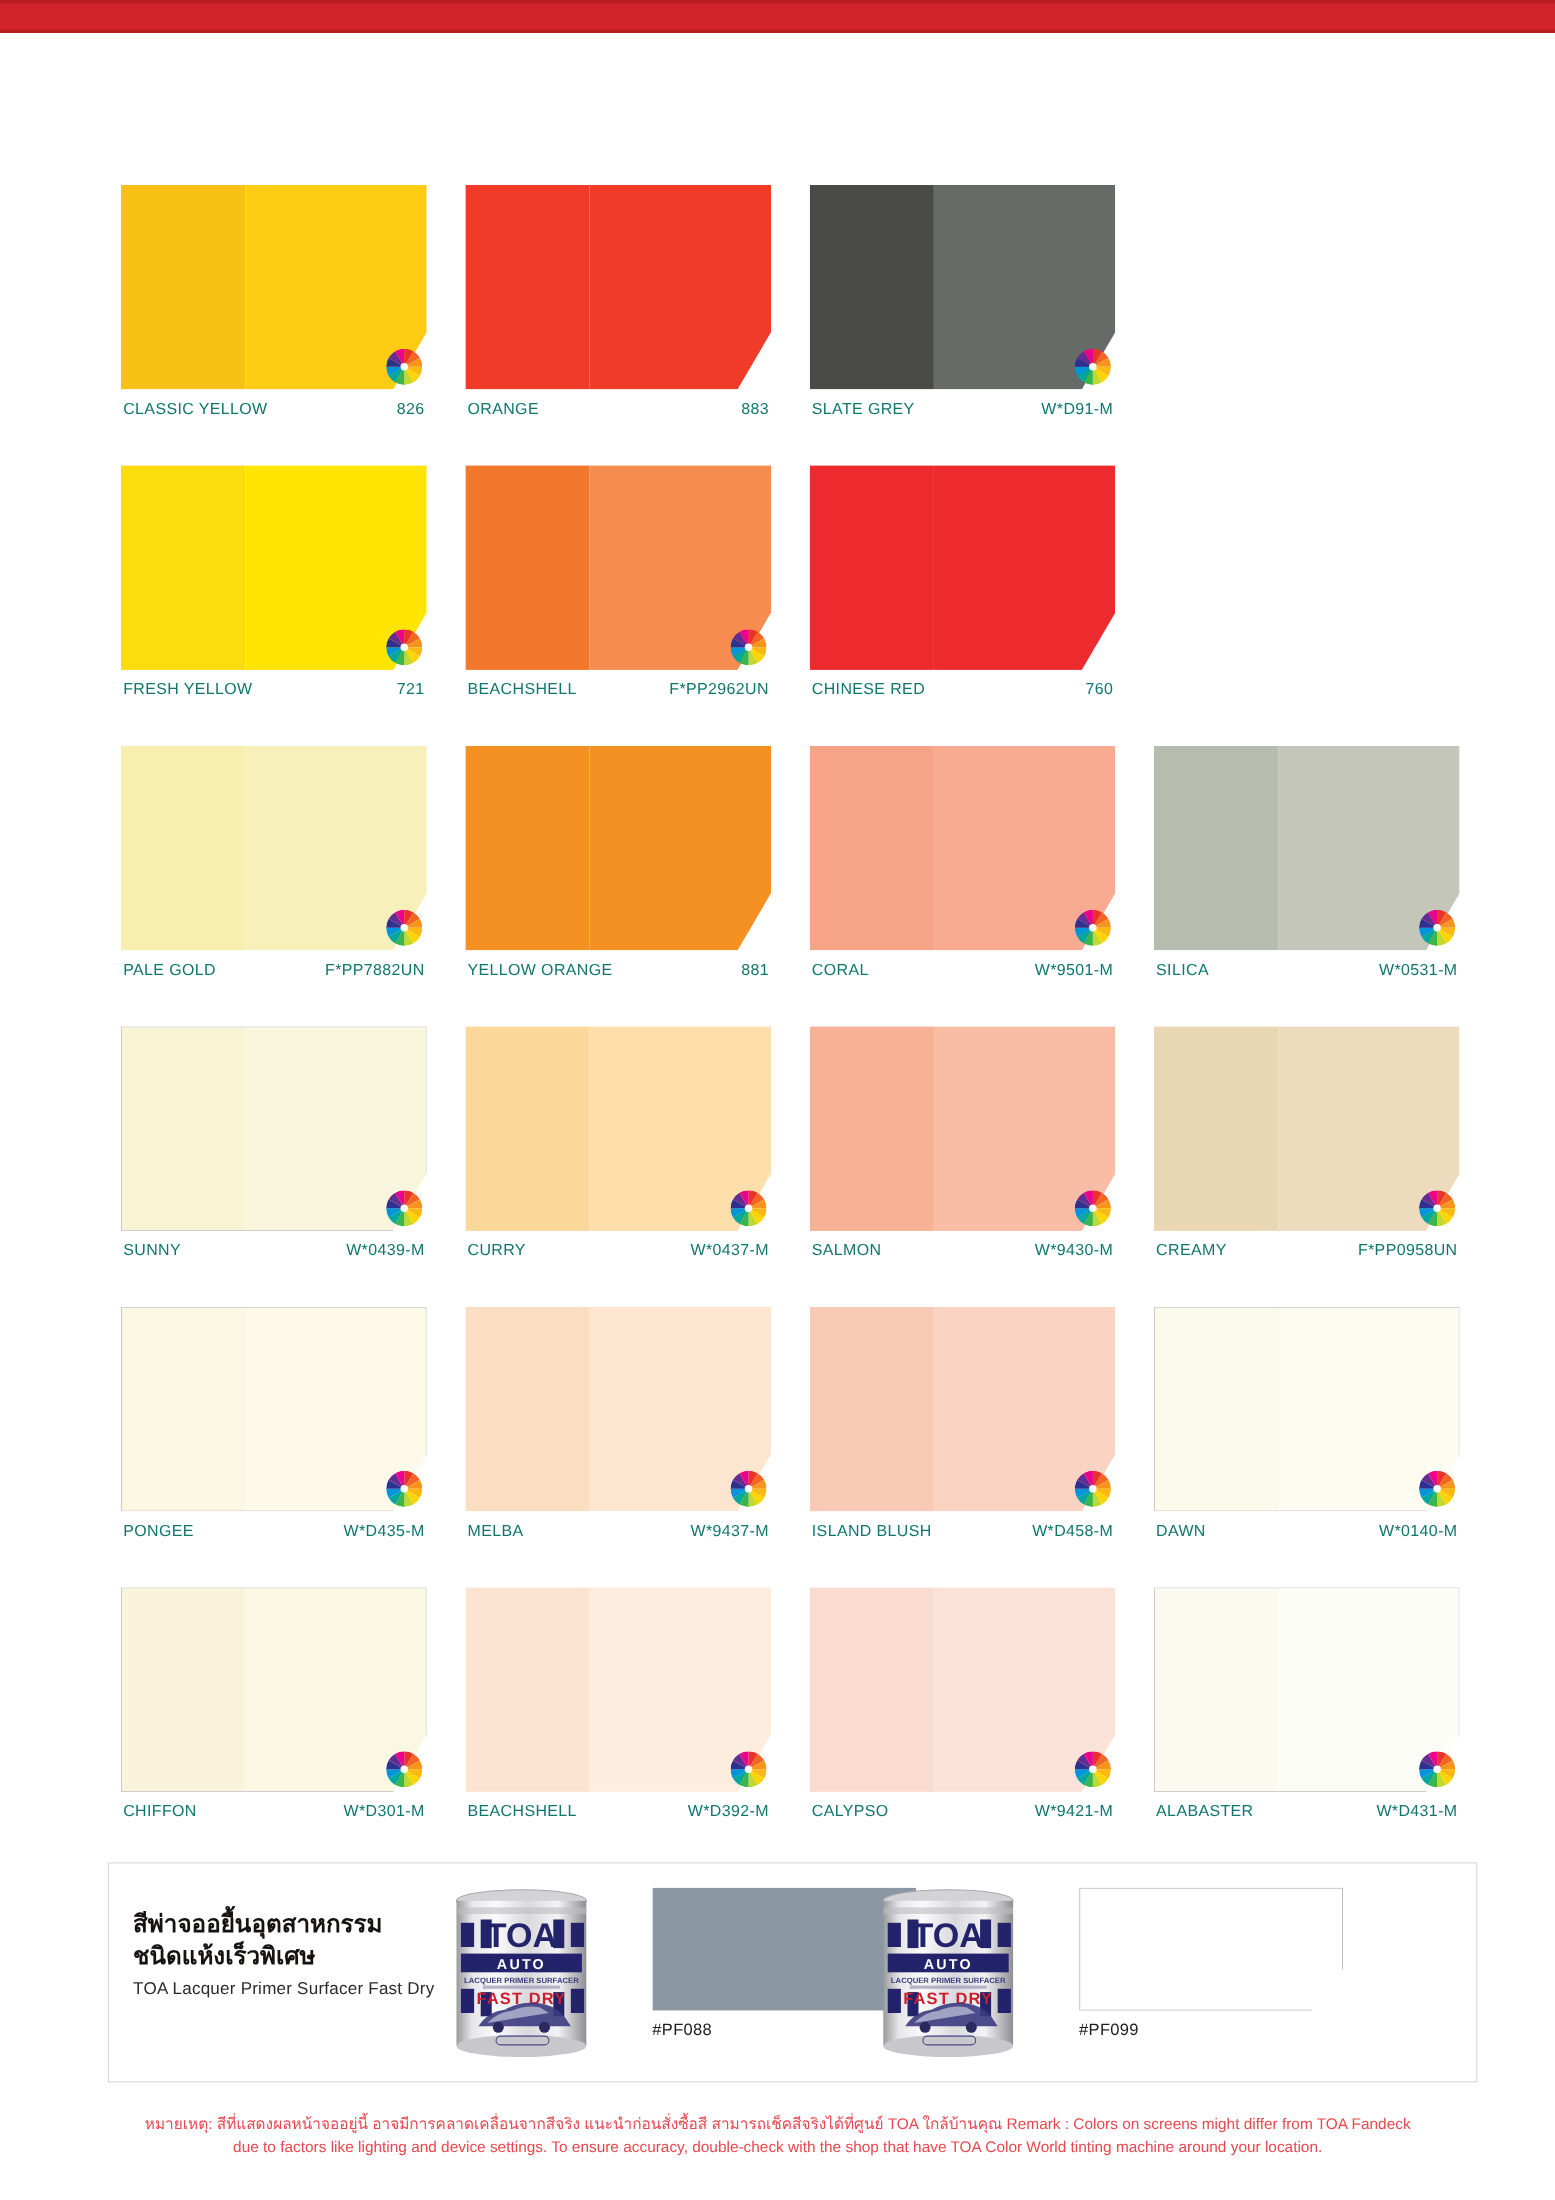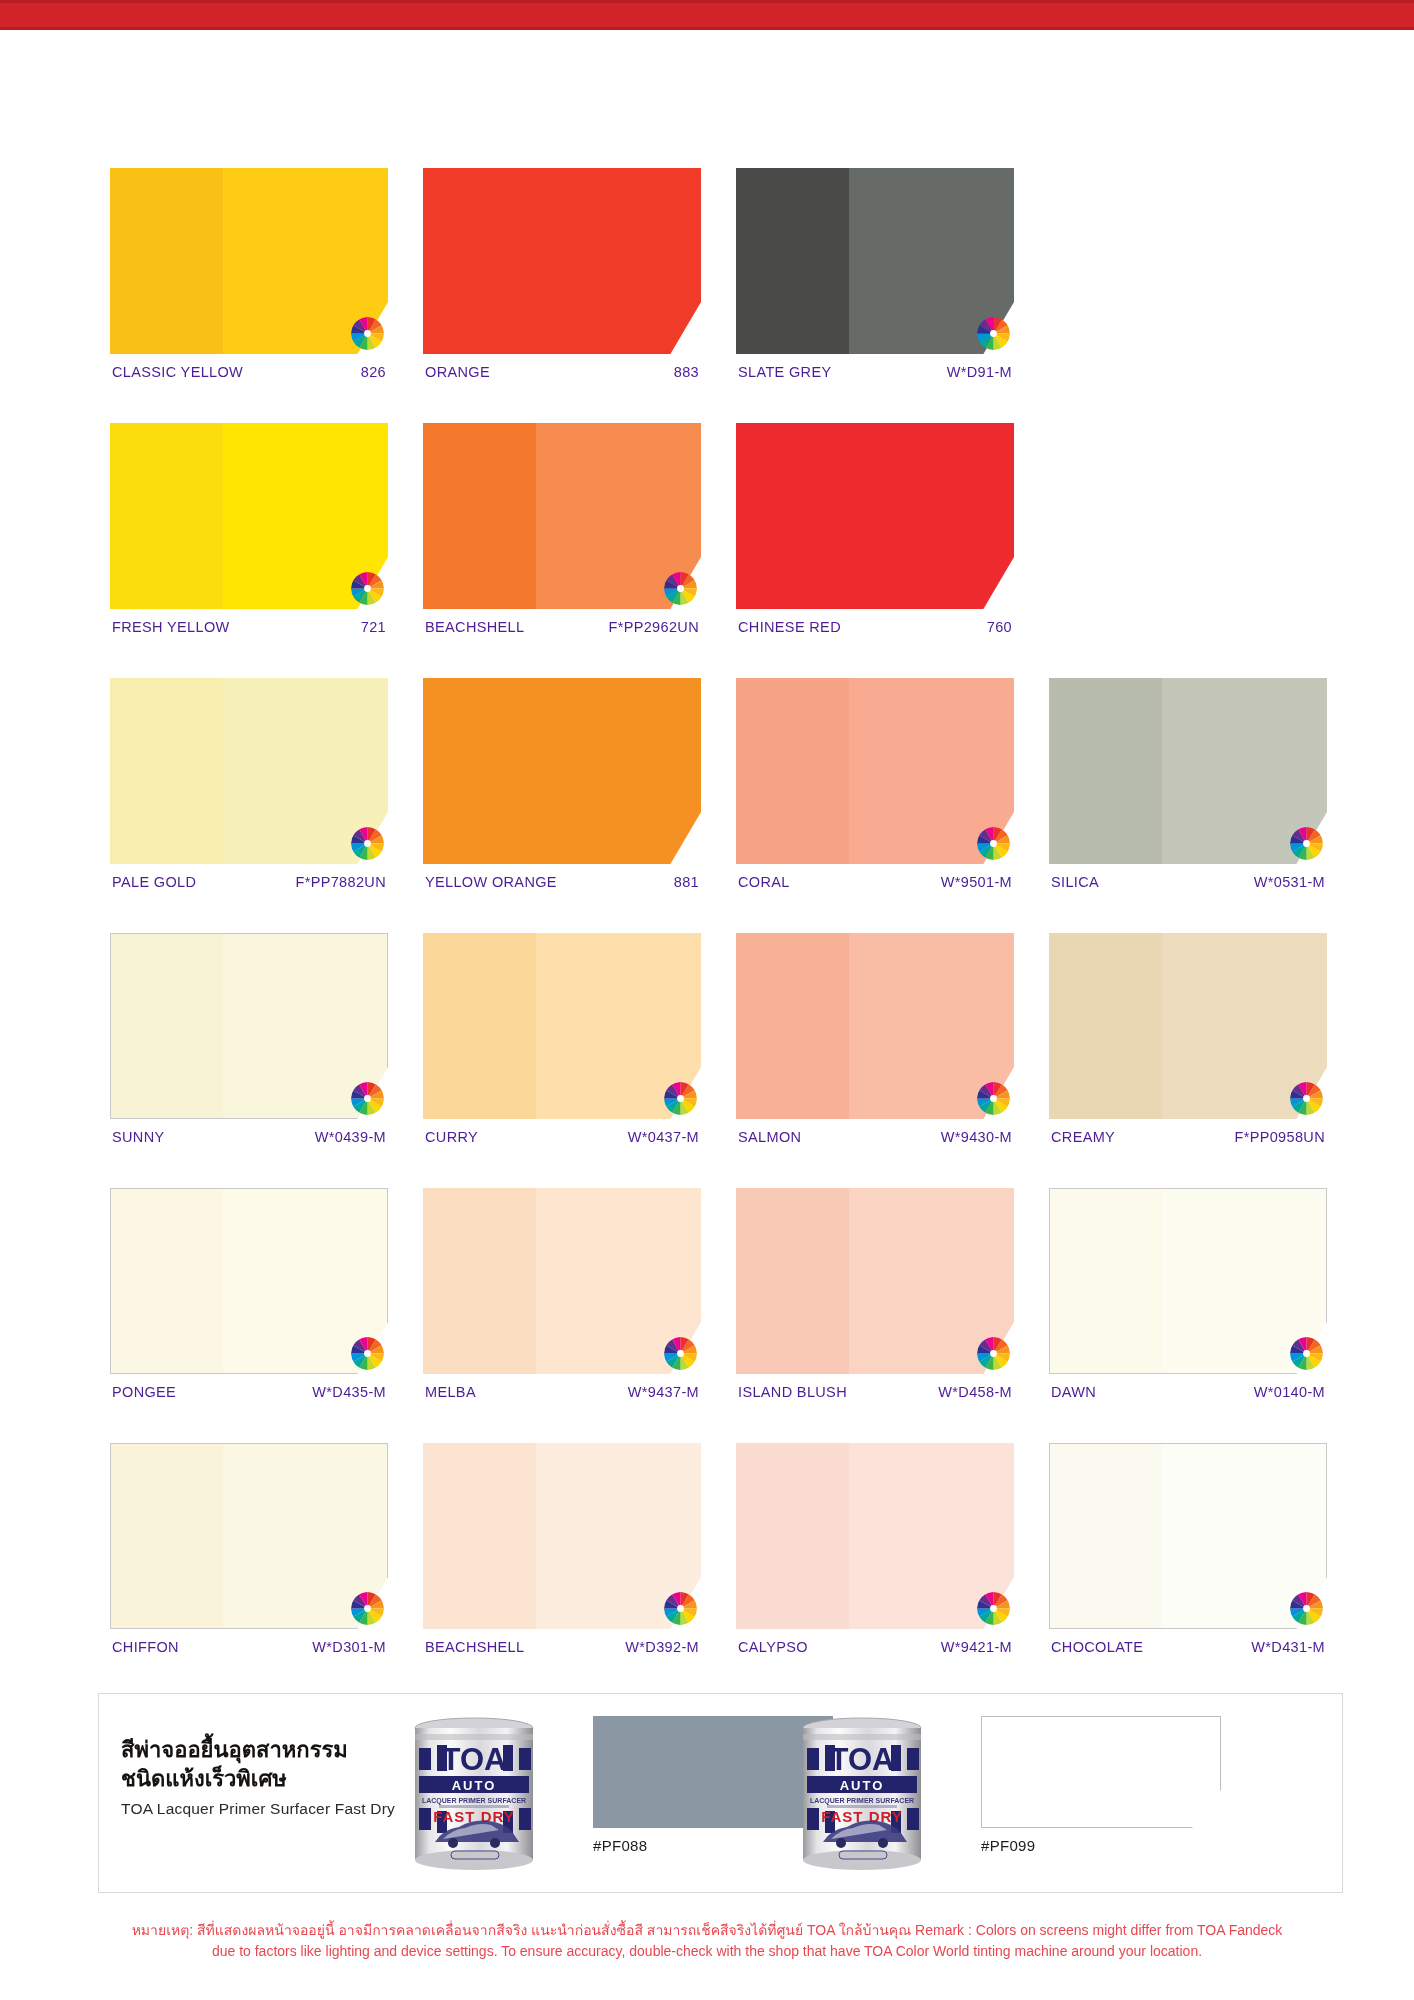--- a/index.html
+++ b/index.html
@@ -60,21 +60,21 @@
 
   .caption{
     position:absolute;
     left:0;top:196px;
     width:278px;
     display:flex;
     justify-content:space-between;
     align-items:baseline;
     font-size:14.5px;
     letter-spacing:.35px;
-    color:#4c1d95;
+    color:#0f766e;
     white-space:nowrap;
   }
   .caption .nm{padding-left:2px;}
   .caption .cd{padding-right:2px;}
 
   
   .product-panel{
     position:absolute;
     left:98px;top:1693px;
     width:1245px;height:200px;
@@ -728,21 +728,21 @@
               <path d="M16.5 16.5 L8.25 30.79 A16.5 16.5 0 0 1 2.21 24.75 Z" fill="#00a79d"></path>
               <path d="M16.5 16.5 L2.21 24.75 A16.5 16.5 0 0 1 0.00 16.50 Z" fill="#0095da"></path>
               <path d="M16.5 16.5 L0.00 16.50 A16.5 16.5 0 0 1 2.21 8.25 Z" fill="#2e3192"></path>
               <path d="M16.5 16.5 L2.21 8.25 A16.5 16.5 0 0 1 8.25 2.21 Z" fill="#662d91"></path>
               <path d="M16.5 16.5 L8.25 2.21 A16.5 16.5 0 0 1 16.50 0.00 Z" fill="#ec008c"></path>
               <circle cx="16.5" cy="16.5" r="3.4" fill="#ffffff"></circle>
             </svg>
           </div>
         </div>
         <div class="caption">
-          <span class="nm">CHOCOLATE</span>
+          <span class="nm">ALABASTER</span>
           <span class="cd">W*D431-M</span>
         </div>
       </div>
     </div>
   </div>
 
 <div class="product-panel">
   <div class="pp-inner">
 
     <div class="pp-text">

